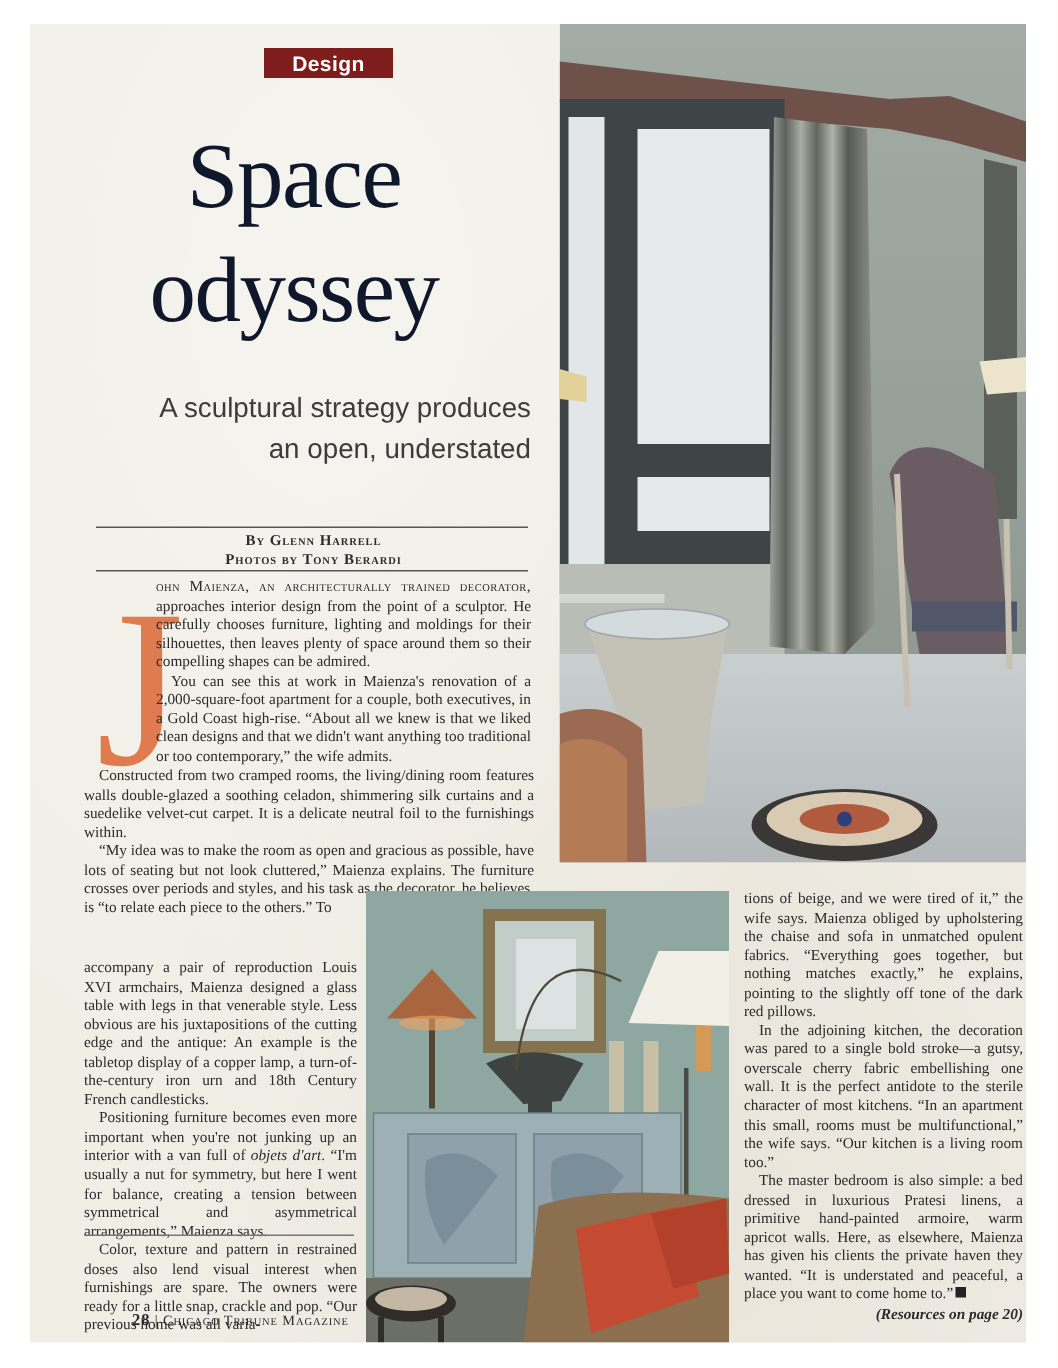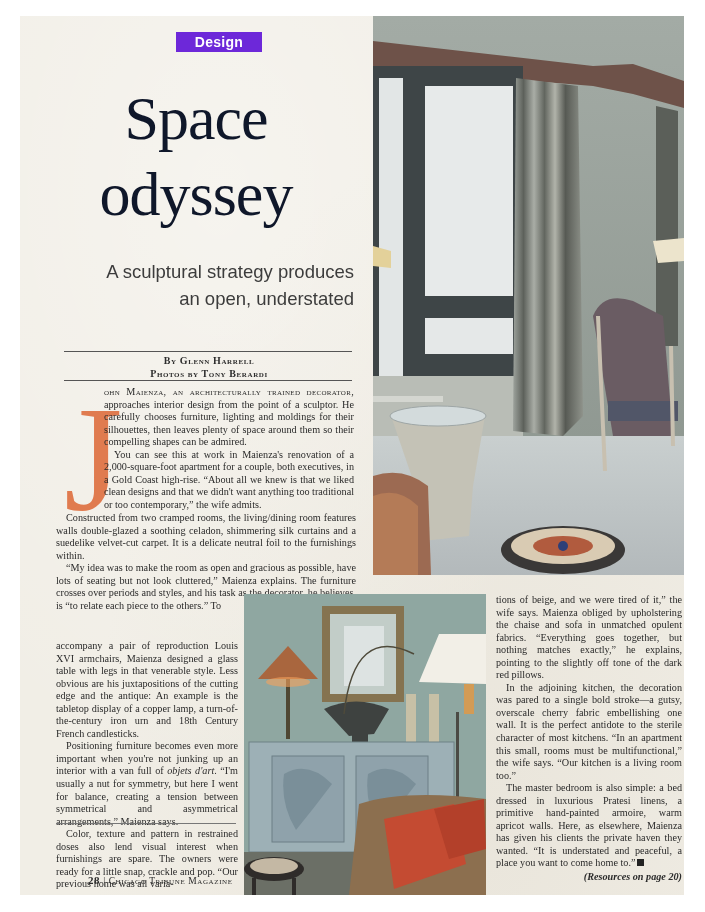--- a/index.html
+++ b/index.html
@@ -2,21 +2,21 @@
 <html><head>
 <meta charset="utf-8">
 <style>
   html,body{margin:0;padding:0;background:#ffffff;}
   body{width:705px;height:912px;position:relative;overflow:hidden;font-family:"DejaVu Serif",serif;}
   .page{position:absolute;left:20px;top:16px;width:664px;height:879px;background:#f1eee6;}
   .page::before{content:"";position:absolute;inset:0;background:
     radial-gradient(ellipse at 30% 20%, rgba(255,255,255,0.35), rgba(0,0,0,0) 60%),
     radial-gradient(ellipse at 70% 90%, rgba(200,190,170,0.18), rgba(0,0,0,0) 60%);}
   .abs{position:absolute;}
-  .kicker{left:156px;top:16px;width:86px;height:20px;background:#6d28d9;color:#fff;font-family:"Liberation Sans",sans-serif;font-weight:bold;font-size:14px;line-height:20px;text-align:center;letter-spacing:0.3px;}
+  .kicker{left:156px;top:16px;width:86px;height:20px;background:#7f1d1d;color:#fff;font-family:"Liberation Sans",sans-serif;font-weight:bold;font-size:14px;line-height:20px;text-align:center;letter-spacing:0.3px;}
   .headline{left:0;width:352px;text-align:center;font-family:"Liberation Serif",serif;color:#0f172a;font-size:62px;line-height:60px;letter-spacing:-1px;}
   .deck{left:44px;top:242px;width:290px;text-align:right;font-family:"Liberation Sans",sans-serif;color:#3c3c3c;font-size:18.5px;line-height:27px;}
   .rule{height:1px;background:#555;}
   .byline{left:44px;width:290px;text-align:center;font-family:"Liberation Serif",serif;font-size:10px;font-weight:bold;color:#2d2d2d;font-variant:small-caps;letter-spacing:0.6px;line-height:13px;}
   .body-text{font-family:"Liberation Serif",serif;font-size:10.2px;line-height:12.55px;color:#2a2a2a;text-align:justify;}
   .body-text p{margin:0;text-indent:10px;}
   .body-text p.noindent{text-indent:0;}
   .dropcap{left:44px;top:384px;width:40px;height:120px;color:#e07b4f;font-family:"Liberation Serif",serif;font-size:150px;line-height:118px;}
   .smallcaps{font-variant:small-caps;letter-spacing:0.3px;}
   .photo{overflow:hidden;}

